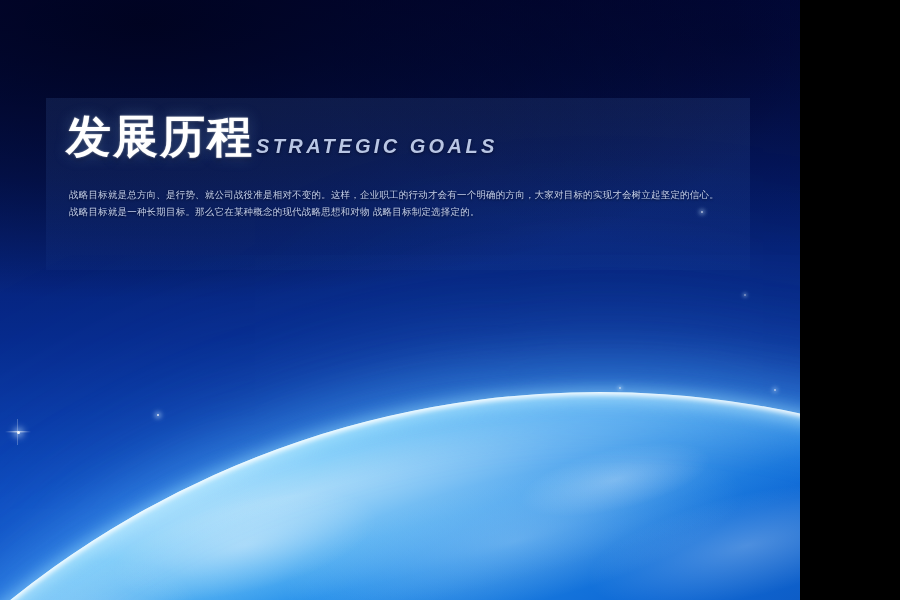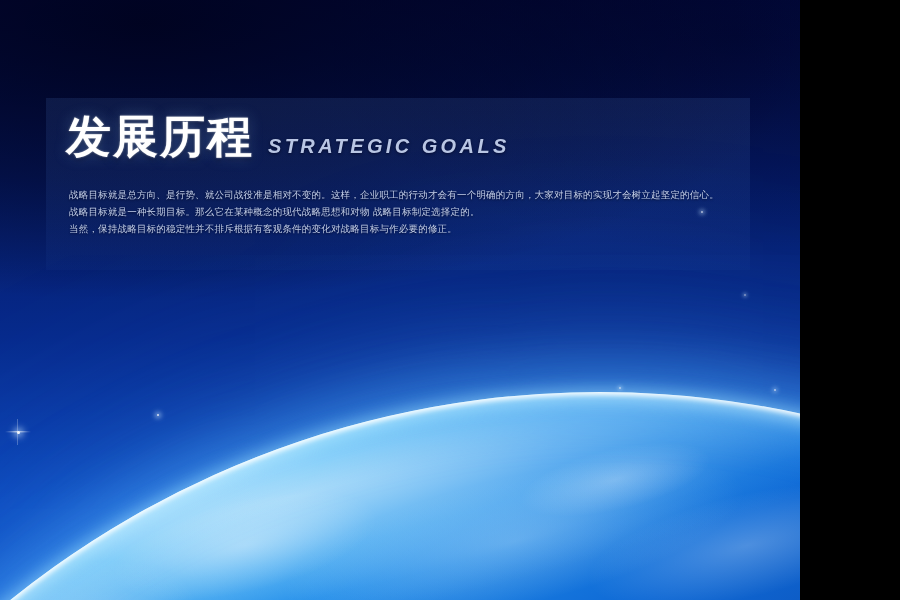--- a/index.html
+++ b/index.html
@@ -160,21 +160,21 @@
       0 2px 5px rgba(0,0,20,0.55);
   }
   .headline-en {
     font-family: "Liberation Sans", sans-serif;
     font-size: 20px;
     font-style: italic;
     font-weight: 700;
     letter-spacing: 3.4px;
     color: #b9c6e4;
     line-height: 1;
-    margin-left: 14px;
+    margin-left: 2px;
     margin-bottom: 3px;
     text-shadow: 0 1px 3px rgba(0,0,25,0.6);
   }
 
   
   .body-copy {
     position: absolute;
     left: 69px;
     top: 186px;
     width: 660px;
@@ -214,16 +214,15 @@
   <div class="panel"></div>
 
   <div class="headline">
     <span class="headline-cn">发展历程</span>
     <span class="headline-en">STRATEGIC GOALS</span>
   </div>
 
   <div class="body-copy" id="body-copy">
       <div class="body-line">战略目标就是总方向、是行势、就公司战役准是相对不变的。这样，企业职工的行动才会有一个明确的方向，大家对目标的实现才会树立起坚定的信心。</div>
       <div class="body-line">战略目标就是一种长期目标。那么它在某种概念的现代战略思想和对物 战略目标制定选择定的。</div>
-      <div class="body-line">当然，保持战略目标的稳定性并不排斥根据有客观条件的变化对战略目标与作必要的修正。</div>
     </div>
 
 </div>
 
 </body></html>

